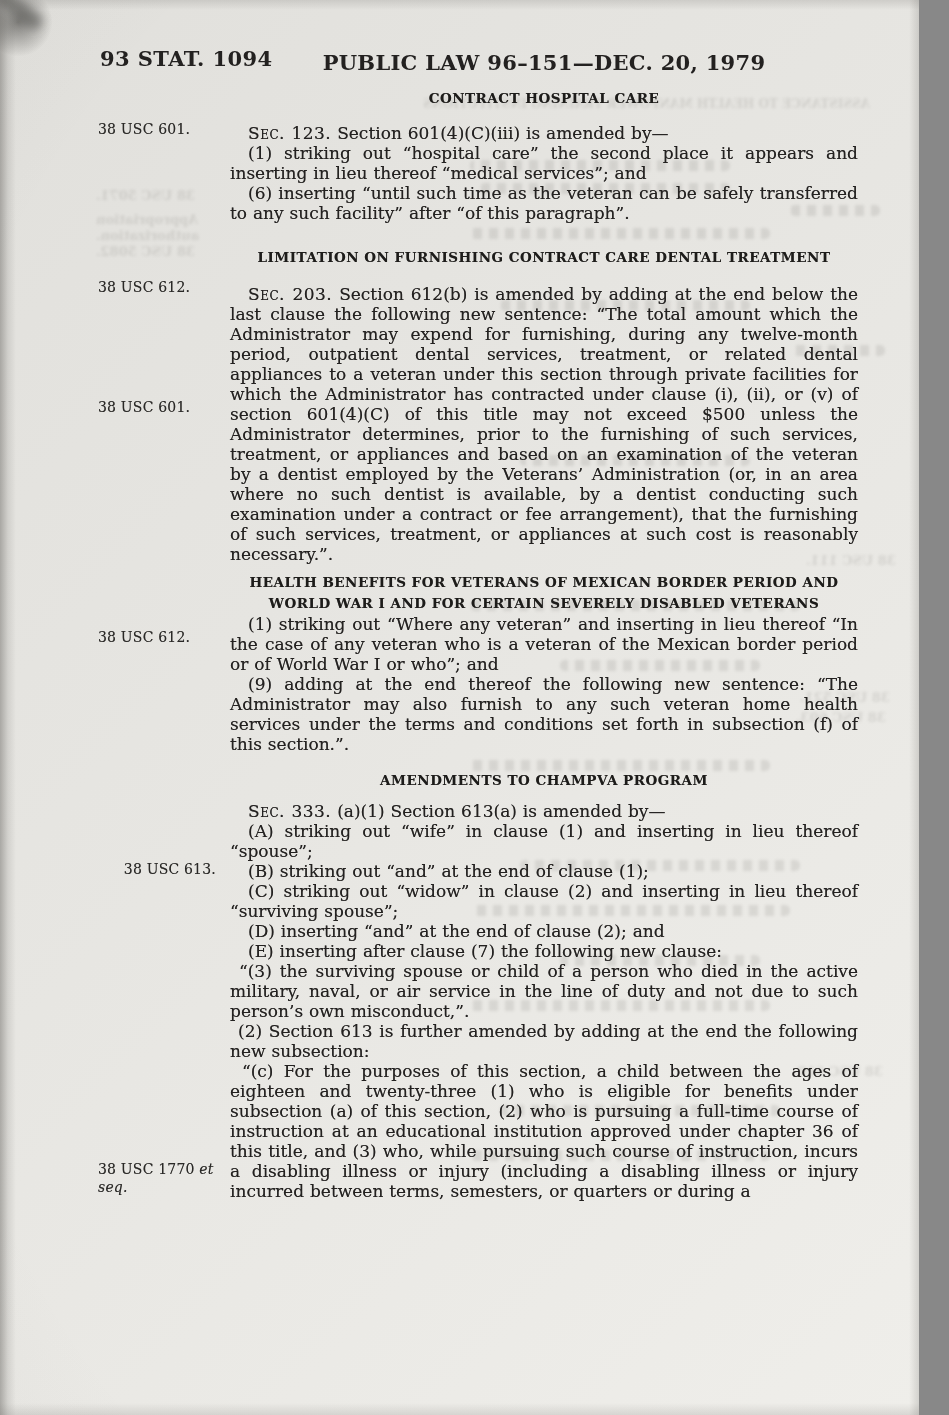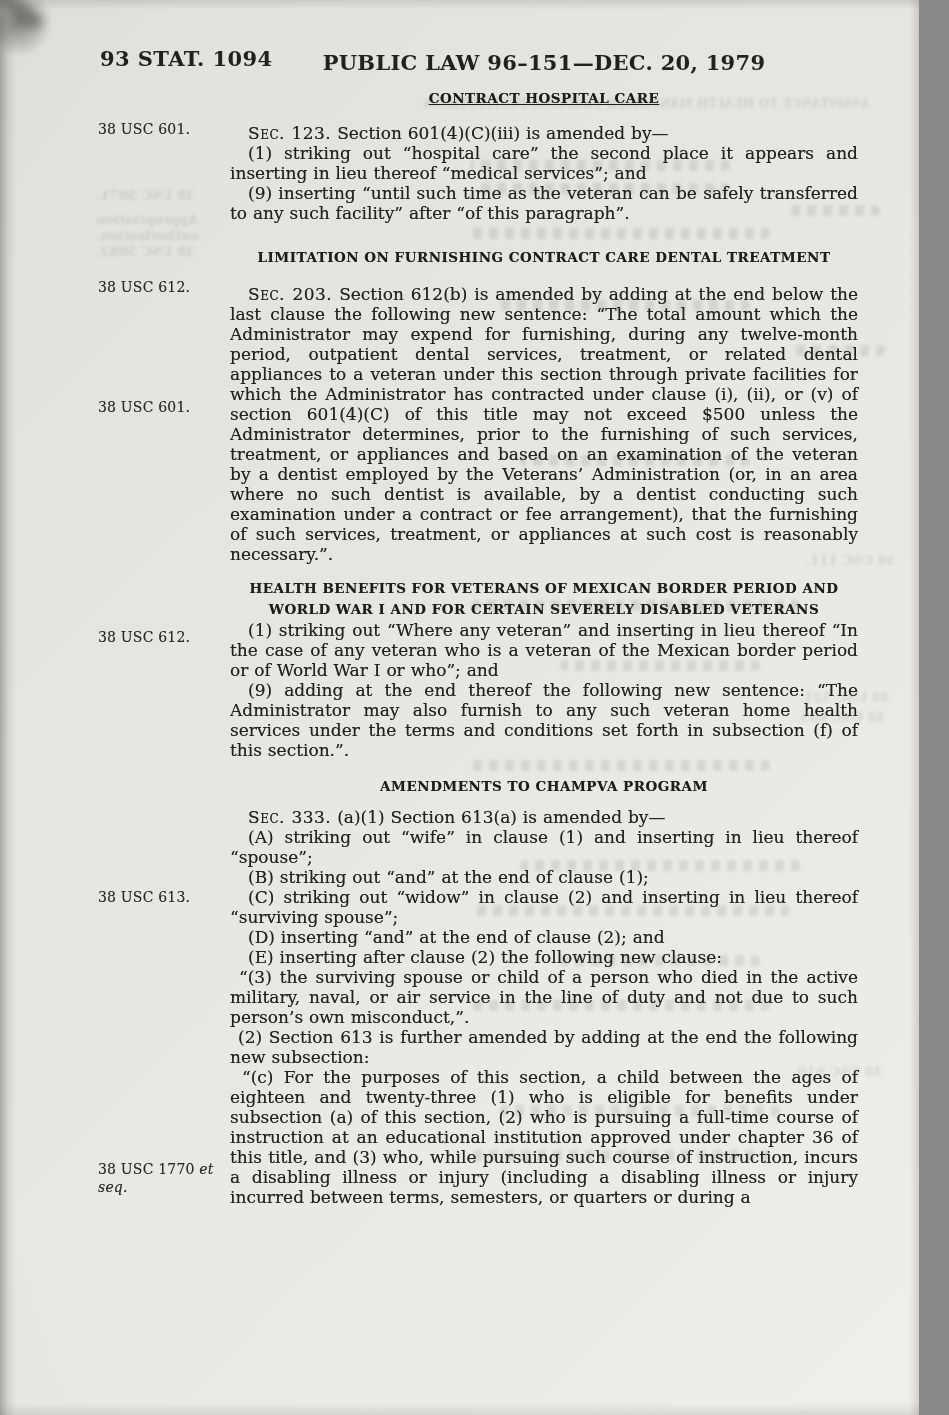--- a/index.html
+++ b/index.html
@@ -79,47 +79,47 @@
 
   <div class="running-head">
     <span class="stat-num">93 STAT. 1094</span>
     <span class="law-title">PUBLIC LAW 96–151—DEC. 20, 1979</span>
   </div>
 
   <div class="margin-note" style="top:120px;">38 USC 601.</div>
   <div class="margin-note" style="top:278px;">38 USC 612.</div>
   <div class="margin-note" style="top:398px;">38 USC 601.</div>
   <div class="margin-note" style="top:628px;">38 USC 612.</div>
-  <div class="margin-note" style="top:888px;">38 USC 613.</div>
+  <div class="margin-note" style="top:860px;text-align:right;">38 USC 613.</div>
   <div class="margin-note" style="top:1160px;">
     <span>38 USC 1770 </span><i>et seq.</i>
   </div>
 
   <div class="content">
 
-    <h2 class="shead" style="margin-top:88px;text-decoration:underline;">CONTRACT HOSPITAL CARE</h2>
+    <h2 class="shead" style="margin-top:88px;">CONTRACT HOSPITAL CARE</h2>
     <p class="p-sec" style="margin-top:14px;"><span class="sc">Sec. 123.</span><span> Section 601(4)(C)(iii) is amended by—</span></p>
     <p class="p-sub">(1) striking out “hospital care” the second place it appears and inserting in lieu thereof “medical services”; and</p>
-    <p class="p-sub">(9) inserting “until such time as the veteran can be safely transferred to any such facility” after “of this paragraph”.</p>
+    <p class="p-sub">(6) inserting “until such time as the veteran can be safely transferred to any such facility” after “of this paragraph”.</p>
 
     <h2 class="shead" style="margin-top:24px;">LIMITATION ON FURNISHING CONTRACT CARE DENTAL TREATMENT</h2>
     <p class="p-sec" style="margin-top:16px;"><span class="sc">Sec. 203.</span><span> Section 612(b) is amended by adding at the end below the last clause the following new sentence: “The total amount which the Administrator may expend for furnishing, during any twelve-month period, outpatient dental services, treatment, or related dental appliances to a veteran under this section through private facilities for which the Administrator has contracted under clause (i), (ii), or (v) of section 601(4)(C) of this title may not exceed $500 unless the Administrator determines, prior to the furnishing of such services, treatment, or appliances and based on an examination of the veteran by a dentist employed by the Veterans’ Administration (or, in an area where no such dentist is available, by a dentist conducting such examination under a contract or fee arrangement), that the furnishing of such services, treatment, or appliances at such cost is reasonably necessary.”.</span></p>
 
-    <h2 class="shead" style="margin-top:14px;">
+    <h2 class="shead" style="margin-top:8px;">
       <div>HEALTH BENEFITS FOR VETERANS OF MEXICAN BORDER PERIOD AND</div>
       <div>WORLD WAR I AND FOR CERTAIN SEVERELY DISABLED VETERANS</div>
     </h2>
     <p class="p-sub">(1) striking out “Where any veteran” and inserting in lieu thereof “In the case of any veteran who is a veteran of the Mexican border period or of World War I or who”; and</p>
     <p class="p-sub">(9) adding at the end thereof the following new sentence: “The Administrator may also furnish to any such veteran home health services under the terms and conditions set forth in subsection (f) of this section.”.</p>
 
     <h2 class="shead" style="margin-top:16px;">AMENDMENTS TO CHAMPVA PROGRAM</h2>
     <p class="p-sec" style="margin-top:10px;"><span class="sc">Sec. 333.</span><span> (a)(1) Section 613(a) is amended by—</span></p>
     <p class="p-sub">(A) striking out “wife” in clause (1) and inserting in lieu thereof “spouse”;</p>
     <p class="p-sub">(B) striking out “and” at the end of clause (1);</p>
     <p class="p-sub">(C) striking out “widow” in clause (2) and inserting in lieu thereof “surviving spouse”;</p>
     <p class="p-sub">(D) inserting “and” at the end of clause (2); and</p>
-    <p class="p-sub">(E) inserting after clause (2) the following new clause:</p>
+    <p class="p-sub">(E) inserting after clause (7) the following new clause:</p>
     <p class="p-quote">“(3) the surviving spouse or child of a person who died in the active military, naval, or air service in the line of duty and not due to such person’s own misconduct,”.</p>
     <p class="p-flush">(2) Section 613 is further amended by adding at the end the following new subsection:</p>
     <p class="p-flushc">“(c) For the purposes of this section, a child between the ages of eighteen and twenty-three (1) who is eligible for benefits under subsection (a) of this section, (2) who is pursuing a full-time course of instruction at an educational institution approved under chapter 36 of this title, and (3) who, while pursuing such course of instruction, incurs a disabling illness or injury (including a disabling illness or injury incurred between terms, semesters, or quarters or during a</p>
 
   </div>
 </div>
 
 </body></html>

